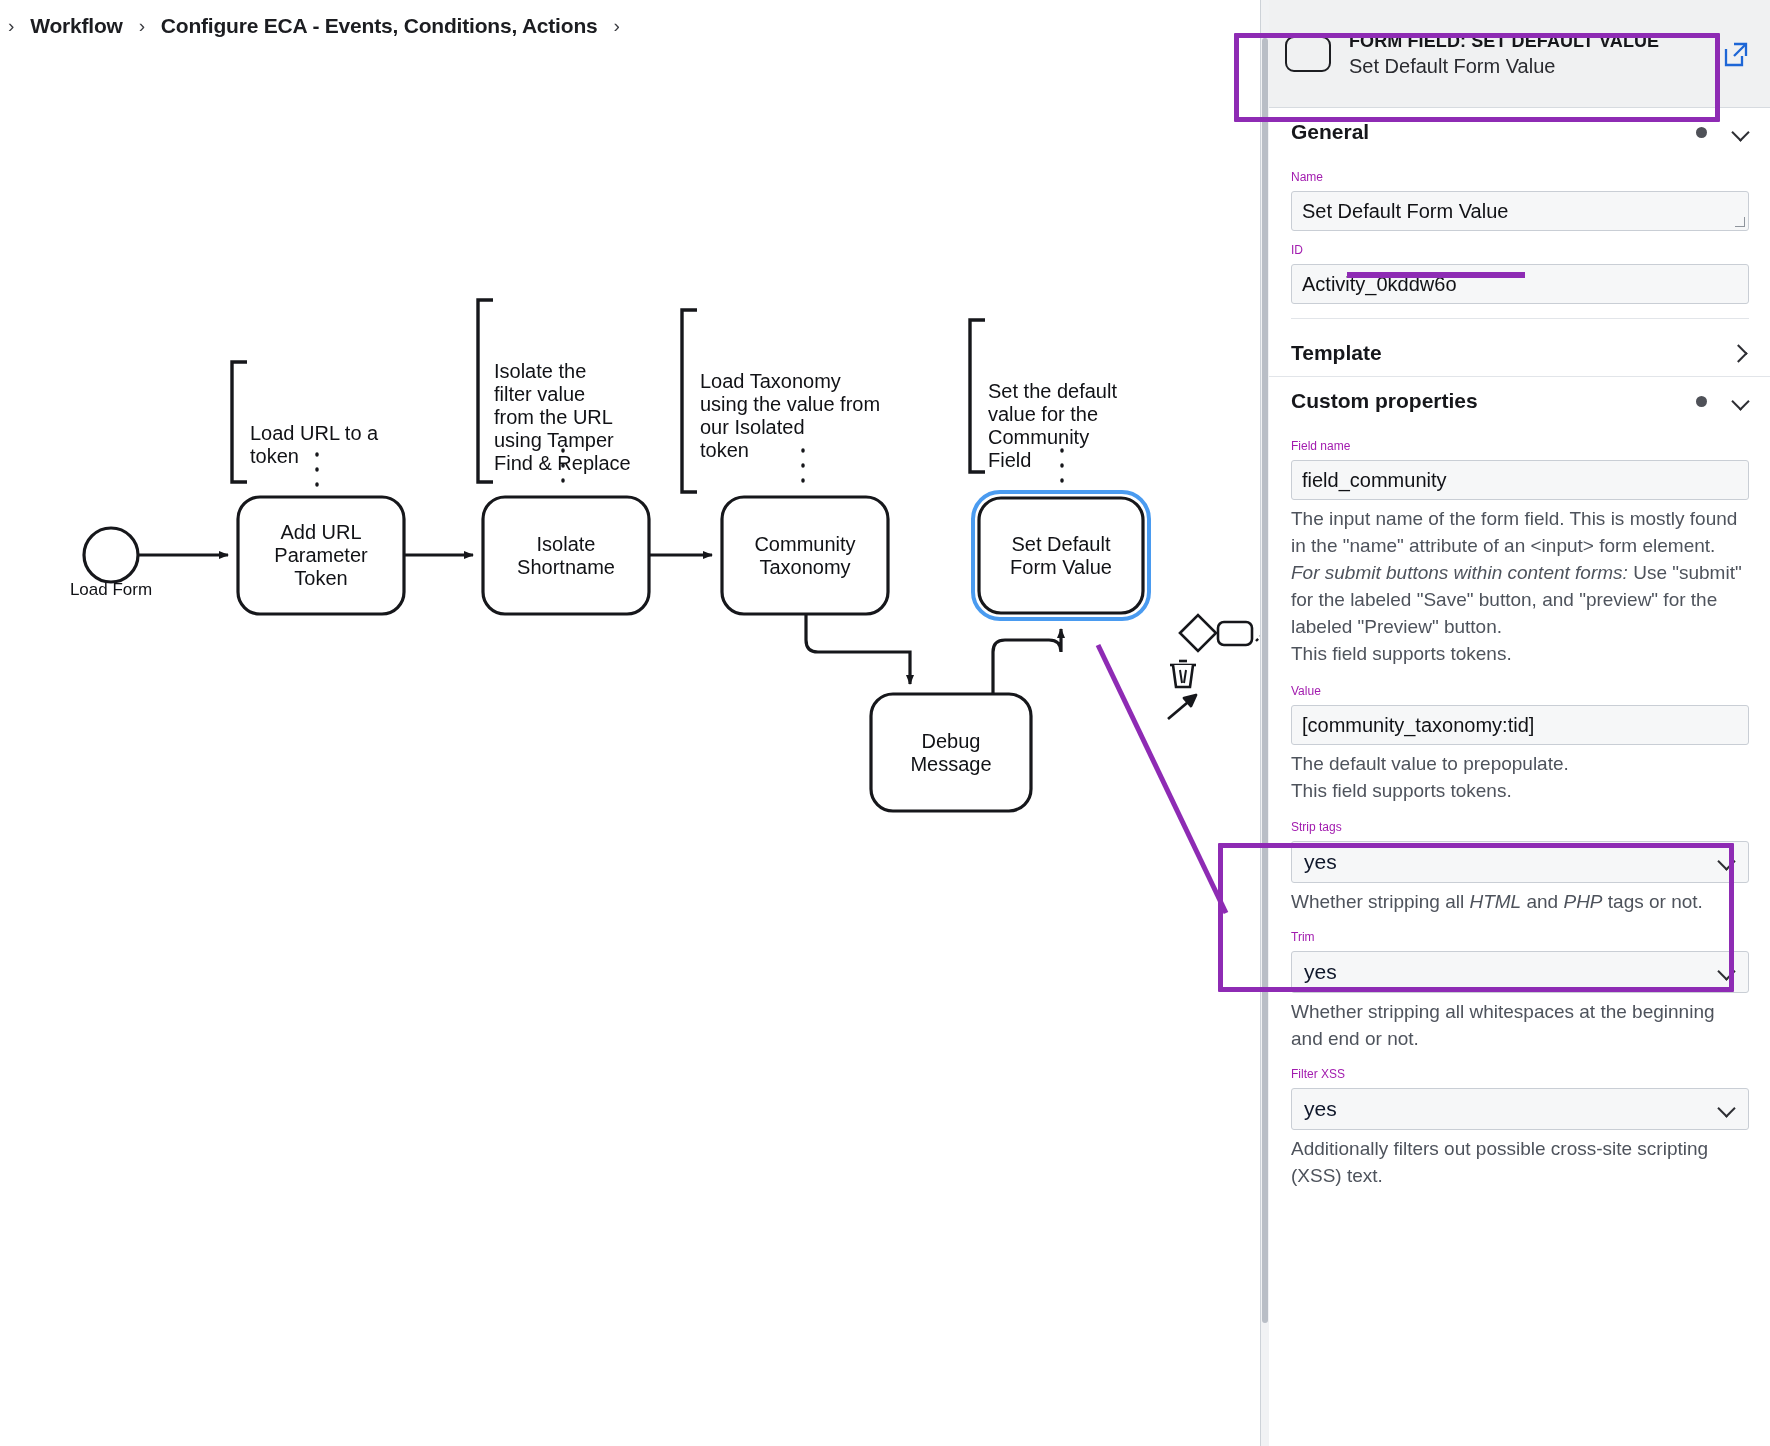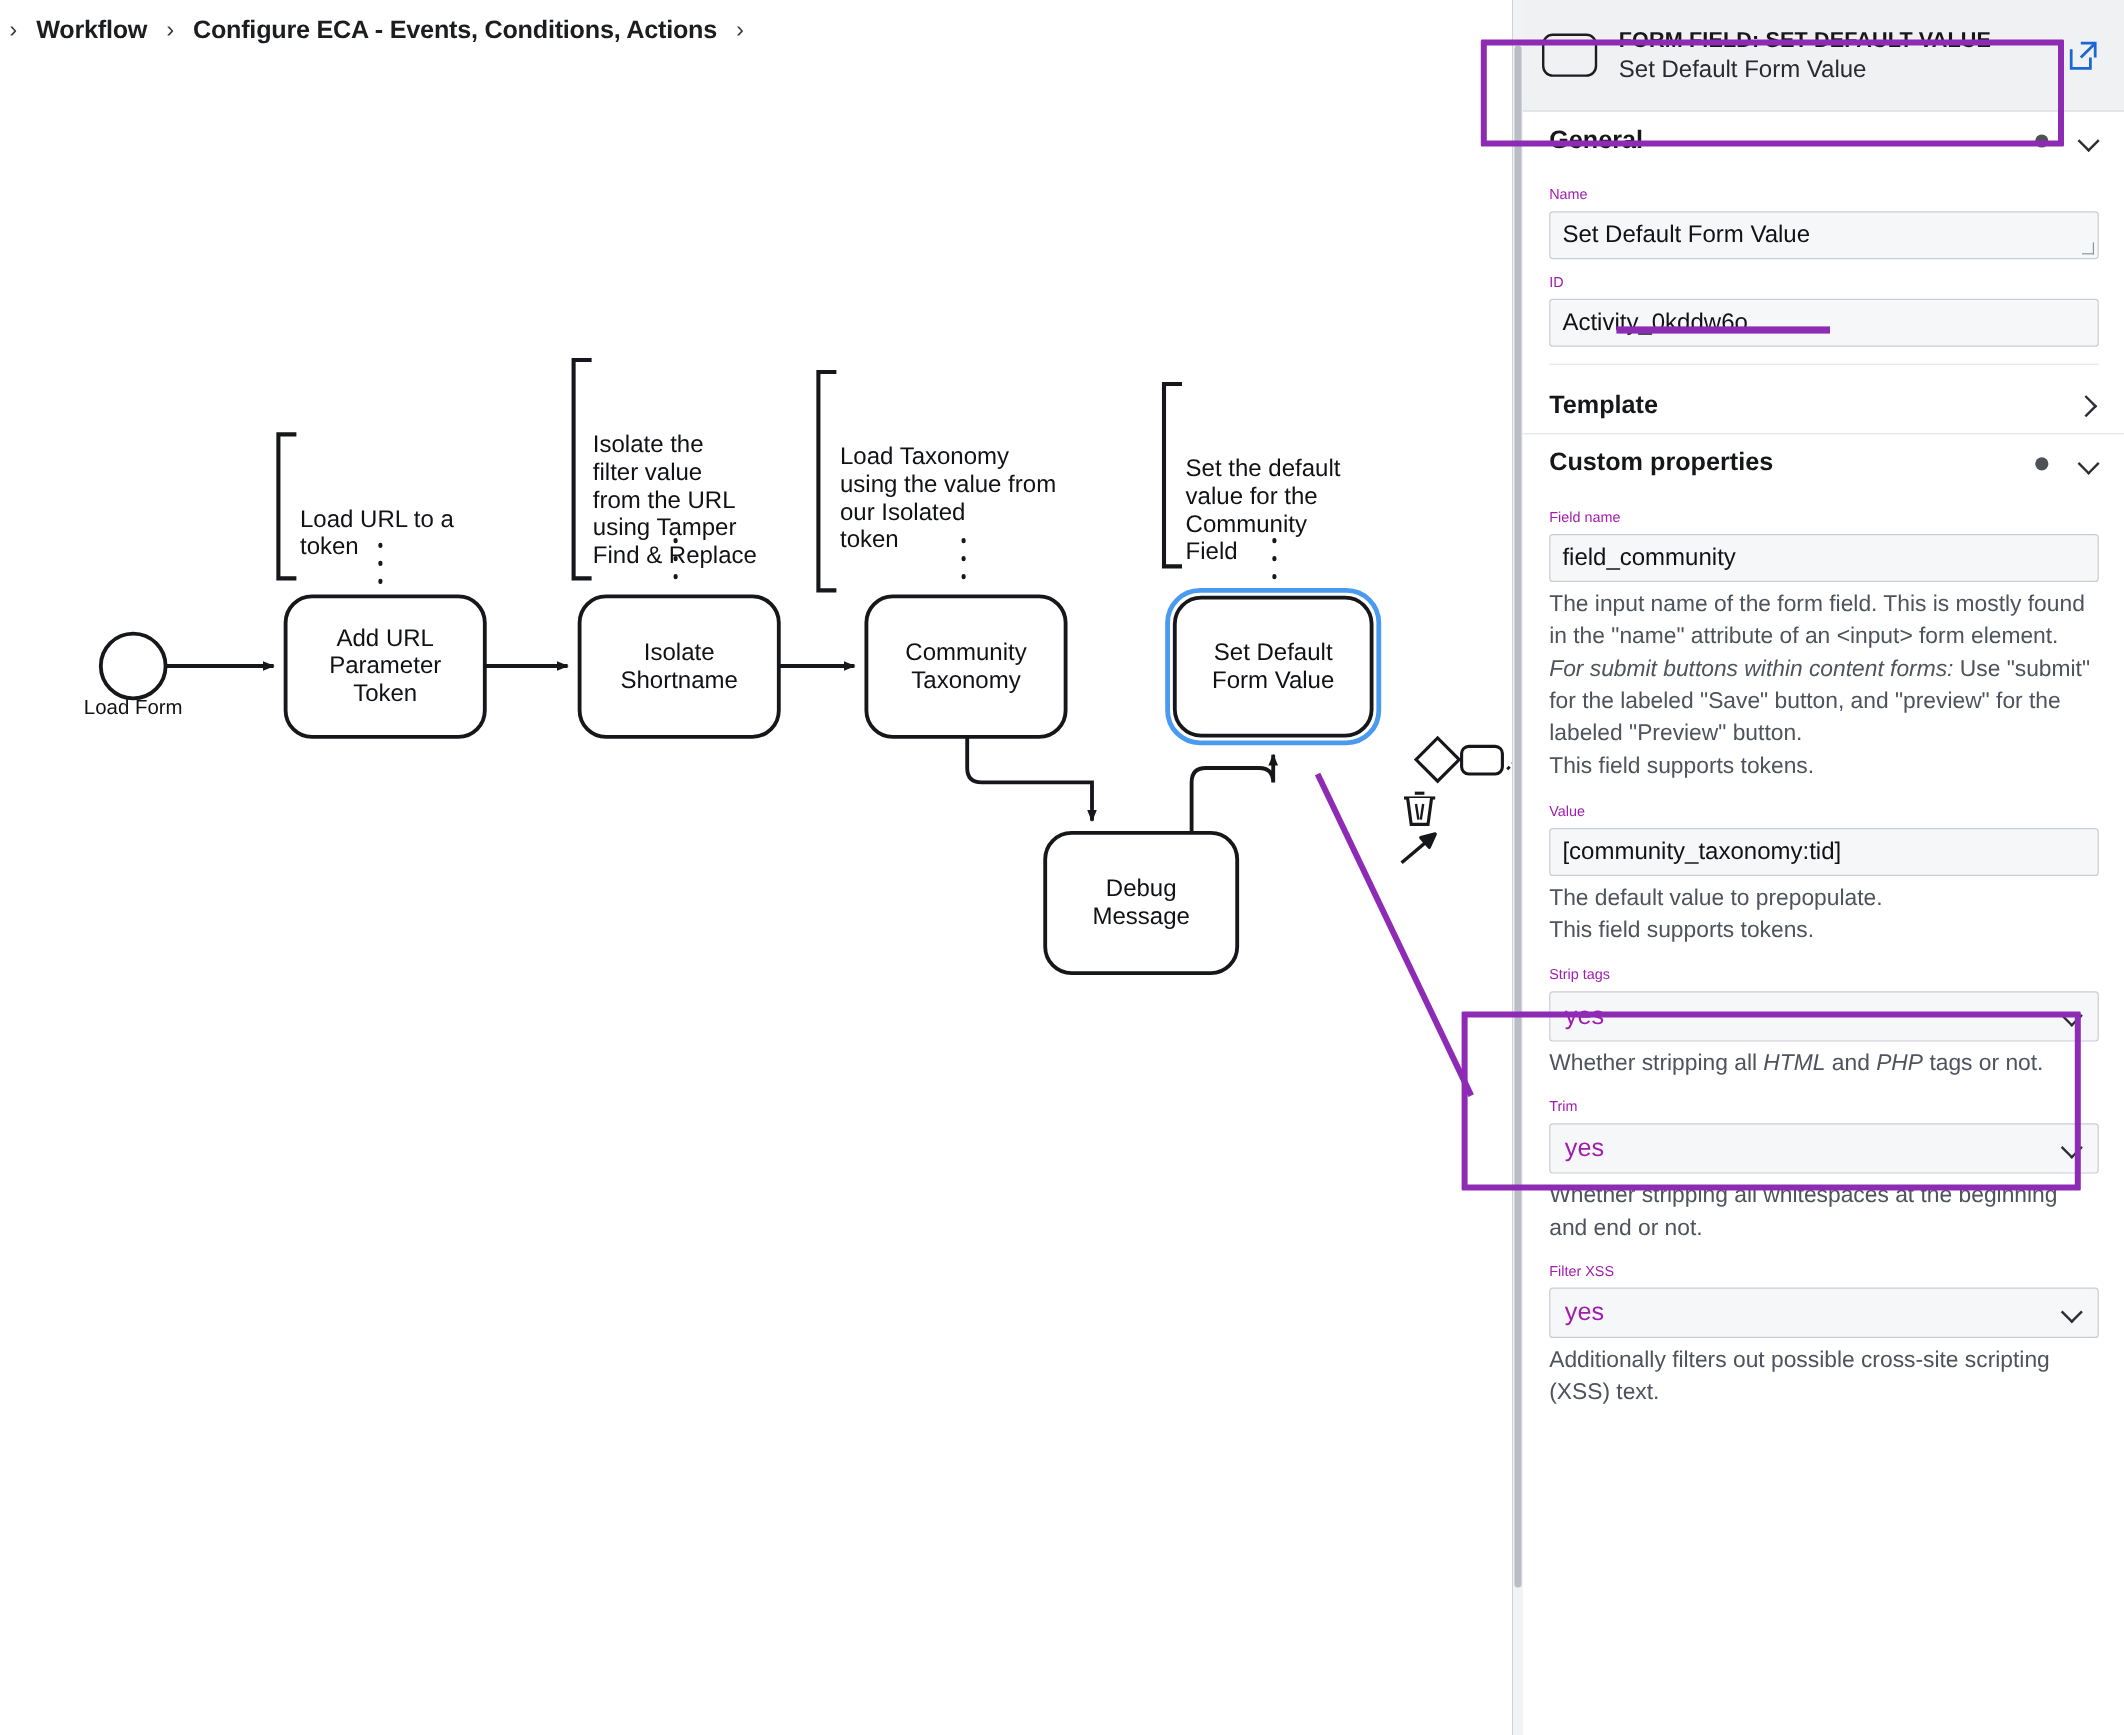--- a/index.html
+++ b/index.html
@@ -71,21 +71,21 @@
     width: 6px; height: 1285px;
     background: #b9bec6; border-radius: 3px;
   }
   #panel-body {
     position: absolute; left: 8px; top: 0;
     width: 502px; height: 1446px;
   }
 
   .panel-header {
     position: relative;
-    height: 93px;
+    height: 108px;
     background: #f0f1f2;
     border-bottom: 1px solid #d7dbe0;
     display: flex; align-items: center;
     padding-left: 16px;
   }
   .hdr-icon {
     width: 46px; height: 36px;
     border: 2.5px solid #1d1e22; border-radius: 9px;
     flex: none; margin-right: 18px;
   }
@@ -139,21 +139,21 @@
   .fld-input.textarea::after {
     content: ""; position: absolute; right: 3px; bottom: 3px;
     width: 9px; height: 9px;
     border-right: 1.4px solid #8e949c; border-bottom: 1.4px solid #8e949c;
     transform: skewX(0deg);
   }
   .fld-select {
     width: 100%; height: 42px;
     background: #f6f7f8;
     border: 1px solid #c9ced5; border-radius: 3px;
-    font-size: 21px; color: #a21caf;
+    font-size: 21px; color: #0f172a;
     padding: 0 12px;
     display: flex; align-items: center;
     position: relative;
   }
   .sel-chev {
     position: absolute; right: 14px; top: 13px;
     width: 14px; height: 14px;
   }
   .sel-chev::before {
     content: ""; position: absolute; left: 0; top: 0;

